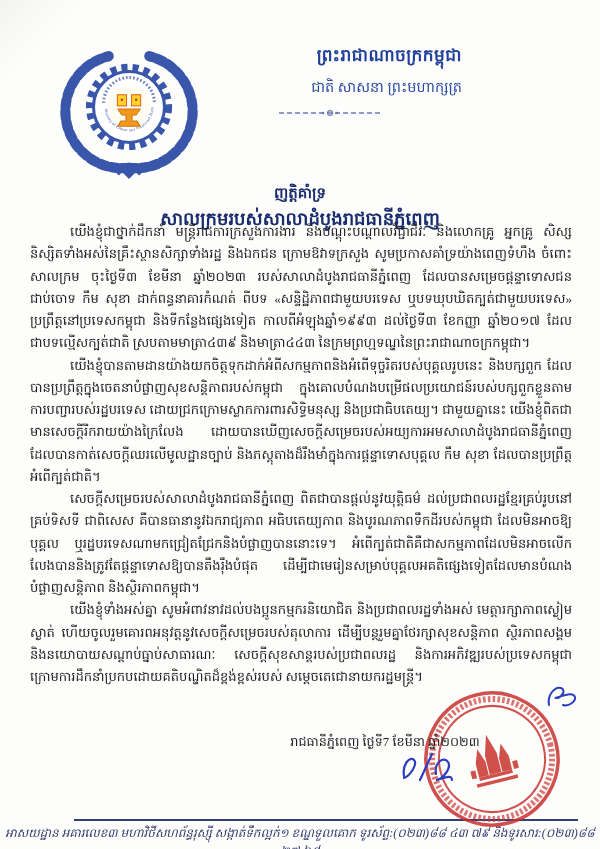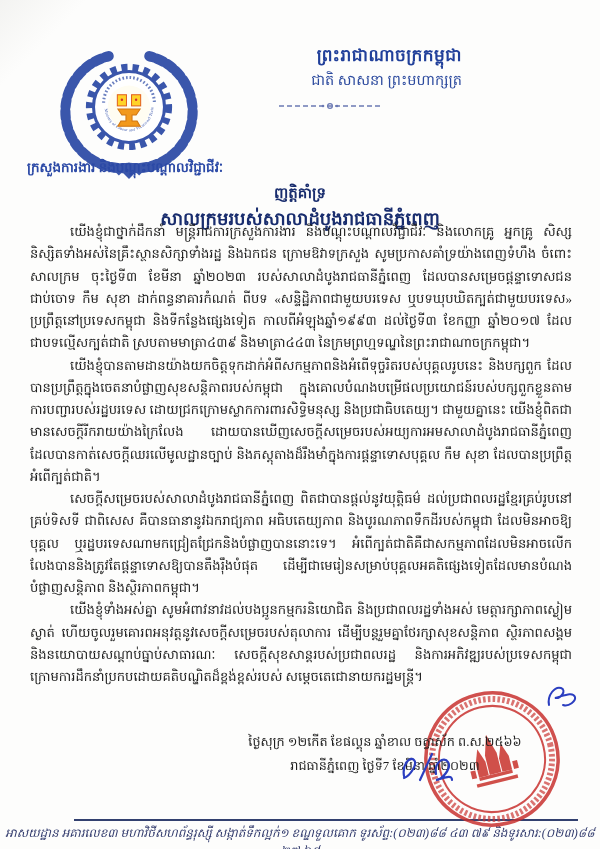--- a/index.html
+++ b/index.html
@@ -7,21 +7,21 @@
     width:600px;height:849px;overflow:hidden;position:relative;
     background:#fbfbf9;
     font-family:"Liberation Serif","DejaVu Serif",serif;
     color:#1f1f1f;
   }
   .page{position:absolute;inset:0;background:linear-gradient(135deg,#f3f3f1 0%,#fdfdfc 6%,#fdfdfc 100%);}
   
   .logo{position:absolute;left:58px;top:42px;width:142px;height:142px;}
   .header-text{position:absolute;left:198px;top:44px;width:264px;text-align:right;}
   .kingdom{font-size:17px;font-weight:bold;color:#203f9a;letter-spacing:.5px;}
-  .motto{font-size:14.5px;color:#2c4a9e;margin-top:2px;}
+  .motto{font-size:14.5px;color:#2c4a9e;margin-top:9px;}
   .divider{margin:10px auto 0 auto;display:block;}
   .ministry{position:absolute;left:27px;top:159px;font-size:13.5px;font-weight:bold;color:#2b49a6;}
   .doc-title{position:absolute;left:0;right:0;top:183px;text-align:center;color:#192d6e;font-weight:bold;}
   .doc-title .t1{font-size:15px;}
   .doc-title .t2{font-size:18px;margin-top:2px;}
   
   .body-text{position:absolute;left:30px;right:28px;top:221px;z-index:2;}
   .body-text p{
     margin:0;text-align:justify;text-indent:40px;
     font-size:13.1px;line-height:1.7;color:#1c1c1c;
@@ -82,36 +82,34 @@
     <div class="kingdom">ព្រះរាជាណាចក្រកម្ពុជា</div>
     <div class="motto">ជាតិ សាសនា ព្រះមហាក្សត្រ</div>
     <svg class="divider" width="110" height="8">
       <line x1="4" y1="4" x2="106" y2="4" stroke="#6b79b3" stroke-width="1.3" stroke-dasharray="5 3"></line>
       <circle cx="55" cy="4" r="2.4" fill="none" stroke="#6b79b3" stroke-width="1.2"></circle>
       <circle cx="48" cy="4" r="1.3" fill="#6b79b3"></circle>
       <circle cx="62" cy="4" r="1.3" fill="#6b79b3"></circle>
     </svg>
   </div>
 
-  <div class="ministry">ក្រសួងការងារ និងបណ្តុះបណ្តាលវិជ្ជាជីវៈ</div>
 
   <div class="doc-title">
     <div class="t1">ញត្តិគាំទ្រ</div>
     <div class="t2">សាលក្រមរបស់សាលាដំបូងរាជធានីភ្នំពេញ</div>
   </div>
 
   <div class="body-text">
     <p>យើងខ្ញុំជាថ្នាក់ដឹកនាំ មន្ត្រីរាជការក្រសួងការងារ និងបណ្តុះបណ្តាលវិជ្ជាជីវៈ និងលោកគ្រូ អ្នកគ្រូ សិស្ស និស្សិតទាំងអស់នៃគ្រឹះស្ថានសិក្សាទាំងរដ្ឋ និងឯកជន ក្រោមឱវាទក្រសួង សូមប្រកាសគាំទ្រយ៉ាងពេញទំហឹង ចំពោះសាលក្រម ចុះថ្ងៃទី៣ ខែមីនា ឆ្នាំ២០២៣ របស់សាលាដំបូងរាជធានីភ្នំពេញ ដែលបានសម្រេចផ្តន្ទាទោសជនជាប់ចោទ កឹម សុខា ដាក់ពន្ធនាគារកំណត់ ពីបទ «សន្ទិដ្ឋិភាពជាមួយបរទេស ឬបទឃុបឃិតក្បត់ជាមួយបរទេស» ប្រព្រឹត្តនៅប្រទេសកម្ពុជា និងទីកន្លែងផ្សេងទៀត កាលពីអំឡុងឆ្នាំ១៩៩៣ ដល់ថ្ងៃទី៣ ខែកញ្ញា ឆ្នាំ២០១៧ ដែលជាបទល្មើសក្បត់ជាតិ ស្របតាមមាត្រា៤៣៩ និងមាត្រា៤៤៣ នៃក្រមព្រហ្មទណ្ឌនៃព្រះរាជាណាចក្រកម្ពុជា។</p>
     <p>យើងខ្ញុំបានតាមដានយ៉ាងយកចិត្តទុកដាក់អំពីសកម្មភាពនិងអំពើទុច្ចរិតរបស់បុគ្គលរូបនេះ និងបក្សពួក ដែលបានប្រព្រឹត្តក្នុងចេតនាបំផ្លាញសុខសន្តិភាពរបស់កម្ពុជា ក្នុងគោលបំណងបម្រើផលប្រយោជន៍របស់បក្សពួកខ្លួនតាមការបញ្ជារបស់រដ្ឋបរទេស ដោយជ្រកក្រោមស្លាកការពារសិទ្ធិមនុស្ស និងប្រជាធិបតេយ្យ។ ជាមួយគ្នានេះ យើងខ្ញុំពិតជាមានសេចក្តីរីករាយយ៉ាងក្រៃលែង ដោយបានឃើញសេចក្តីសម្រេចរបស់អយ្យការអមសាលាដំបូងរាជធានីភ្នំពេញ ដែលបានកាត់សេចក្តីឈរលើមូលដ្ឋានច្បាប់ និងភស្តុតាងដ៏រឹងមាំក្នុងការផ្តន្ទាទោសបុគ្គល កឹម សុខា ដែលបានប្រព្រឹត្តអំពើក្បត់ជាតិ។</p>
     <p>សេចក្តីសម្រេចរបស់សាលាដំបូងរាជធានីភ្នំពេញ ពិតជាបានផ្តល់នូវយុត្តិធម៌ ដល់ប្រជាពលរដ្ឋខ្មែរគ្រប់រូបនៅគ្រប់ទិសទី ជាពិសេស គឺបានធានានូវឯករាជ្យភាព អធិបតេយ្យភាព និងបូរណភាពទឹកដីរបស់កម្ពុជា ដែលមិនអាចឱ្យបុគ្គល ឬរដ្ឋបរទេសណាមកជ្រៀតជ្រែកនិងបំផ្លាញបាននោះទេ។ អំពើក្បត់ជាតិគឺជាសកម្មភាពដែលមិនអាចលើកលែងបាននិងត្រូវតែផ្តន្ទាទោសឱ្យបានតឹងរ៉ឹងបំផុត ដើម្បីជាមេរៀនសម្រាប់បុគ្គលអគតិផ្សេងទៀតដែលមានបំណងបំផ្លាញសន្តិភាព និងស្ថិរភាពកម្ពុជា។</p>
     <p>យើងខ្ញុំទាំងអស់គ្នា សូមអំពាវនាវដល់បងប្អូនកម្មករនិយោជិត និងប្រជាពលរដ្ឋទាំងអស់ មេត្តារក្សាភាពស្ងៀមស្ងាត់ ហើយចូលរួមគោរពអនុវត្តនូវសេចក្តីសម្រេចរបស់តុលាការ ដើម្បីបន្តរួមគ្នាថែរក្សាសុខសន្តិភាព ស្ថិរភាពសង្គមនិងនយោបាយសណ្តាប់ធ្នាប់សាធារណៈ សេចក្តីសុខសាន្តរបស់ប្រជាពលរដ្ឋ និងការអភិវឌ្ឍរបស់ប្រទេសកម្ពុជា ក្រោមការដឹកនាំប្រកបដោយគតិបណ្ឌិតដ៏ខ្ពង់ខ្ពស់របស់ សម្តេចតេជោនាយករដ្ឋមន្ត្រី។</p>
   </div>
 
   <div class="signoff">
-    <div>ថ្ងៃសុក្រ ១២កើត ខែផល្គុន ឆ្នាំខាល ចត្វាស័ក ព.ស.២៥៦៦</div>
     <div>រាជធានីភ្នំពេញ ថ្ងៃទី7 ខែមីនា ឆ្នាំ២០២៣</div>
   </div>
 
   <svg class="stamp" viewBox="0 0 158 158" aria-hidden="true">
     <circle cx="79" cy="79" r="66" fill="none" stroke="#c93330" stroke-width="3.5"></circle>
     <circle cx="79" cy="79" r="53" fill="none" stroke="#c93330" stroke-width="2"></circle>
     <circle cx="79" cy="79" r="60" fill="none" stroke="#c93330" stroke-width="6" stroke-dasharray="2.6 2.2" opacity=".8"></circle>
     <g fill="#c9322c">
       <path d="M58,100 h42 v3.5 h-42 z"></path>
       <path d="M62,94 h34 v3.5 h-34 z"></path>

